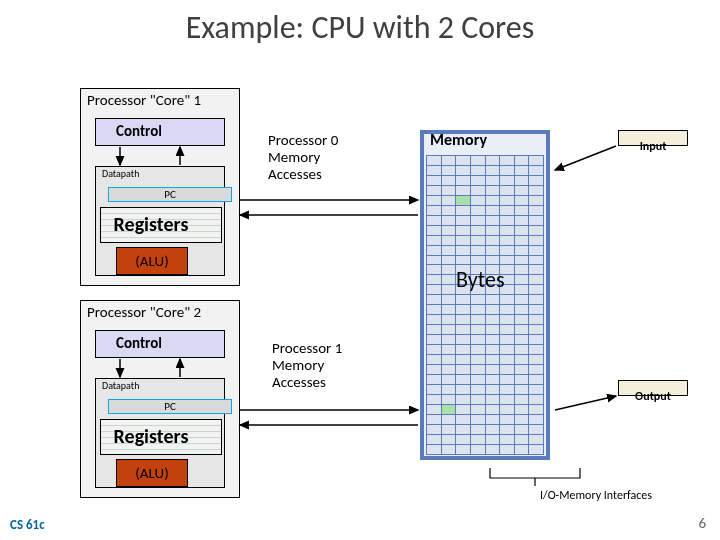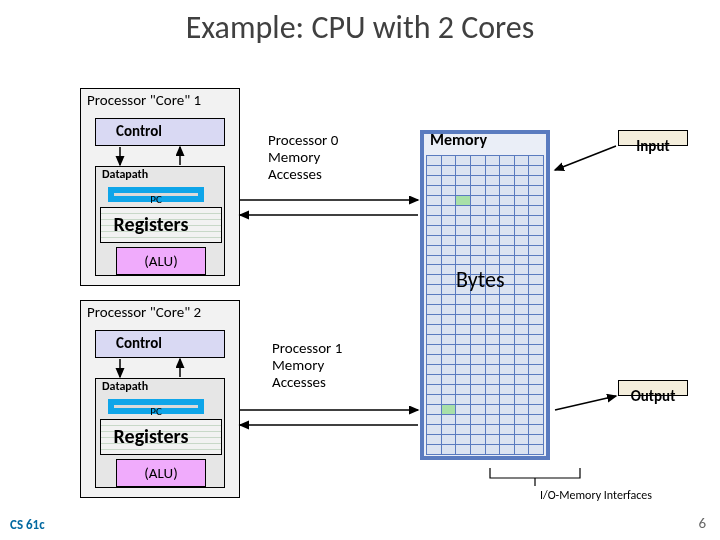--- a/index.html
+++ b/index.html
@@ -45,29 +45,29 @@
     padding-left: 20px;
     line-height: 24px;
     font-weight: bold;
   }
   .datapath {
     background: #e6e6e6;
     width: 130px;
     height: 110px;
   }
   .datapath-label {
-    font-weight: bold;
+    font-weight: normal;
     padding-left: 6px;
-    font-size: 12px;
+    font-size: 10px;
   }
   .pc {
     background: #dadada;
     position: absolute;
-    border: 6px solid #0ea5e9;
-    width: 96px;
+    border: 1px solid #0ea5e9;
+    width: 124px;
     height: 15px;
     font-size: 11px;
     text-align: center;
   }
   .registers {
     position: absolute;
     width: 122px;
     height: 36px;
     border: 1px solid #000;
     background: repeating-linear-gradient(to bottom, #f2f2f2 0, #f2f2f2 5px, #c8d8c8 5px, #c8d8c8 6px);
@@ -75,24 +75,24 @@
   .reg-overlay {
     position: absolute;
     width: 102px;
     text-align: center;
     font-size: 20px;
     font-weight: bold;
     color: #000;
   }
   .alu {
     position: absolute;
-    width: 90px;
+    width: 72px;
     height: 28px;
     border: 1px solid #000;
-    background: #f0abfc;
+    background: #c2410c;
     text-align: center;
     font-size: 15px;
     line-height: 26px;
   }
   .annot {
     position: absolute;
     font-size: 15px;
     line-height: 17px;
   }
   svg.arrows {
@@ -146,21 +146,21 @@
     color: #000;
   }
   .io-box {
     position: absolute;
     border: 1.5px solid #000;
     background: #f4eedc;
     width: 70px;
     height: 16px;
     text-align: center;
     font-weight: bold;
-    font-size: 15px;
+    font-size: 12px;
     line-height: 30px;
   }
   .io-label {
     position: absolute;
     font-size: 12px;
   }
   .footer-left {
     position: absolute;
     left: 10px;
     bottom: 8px;

